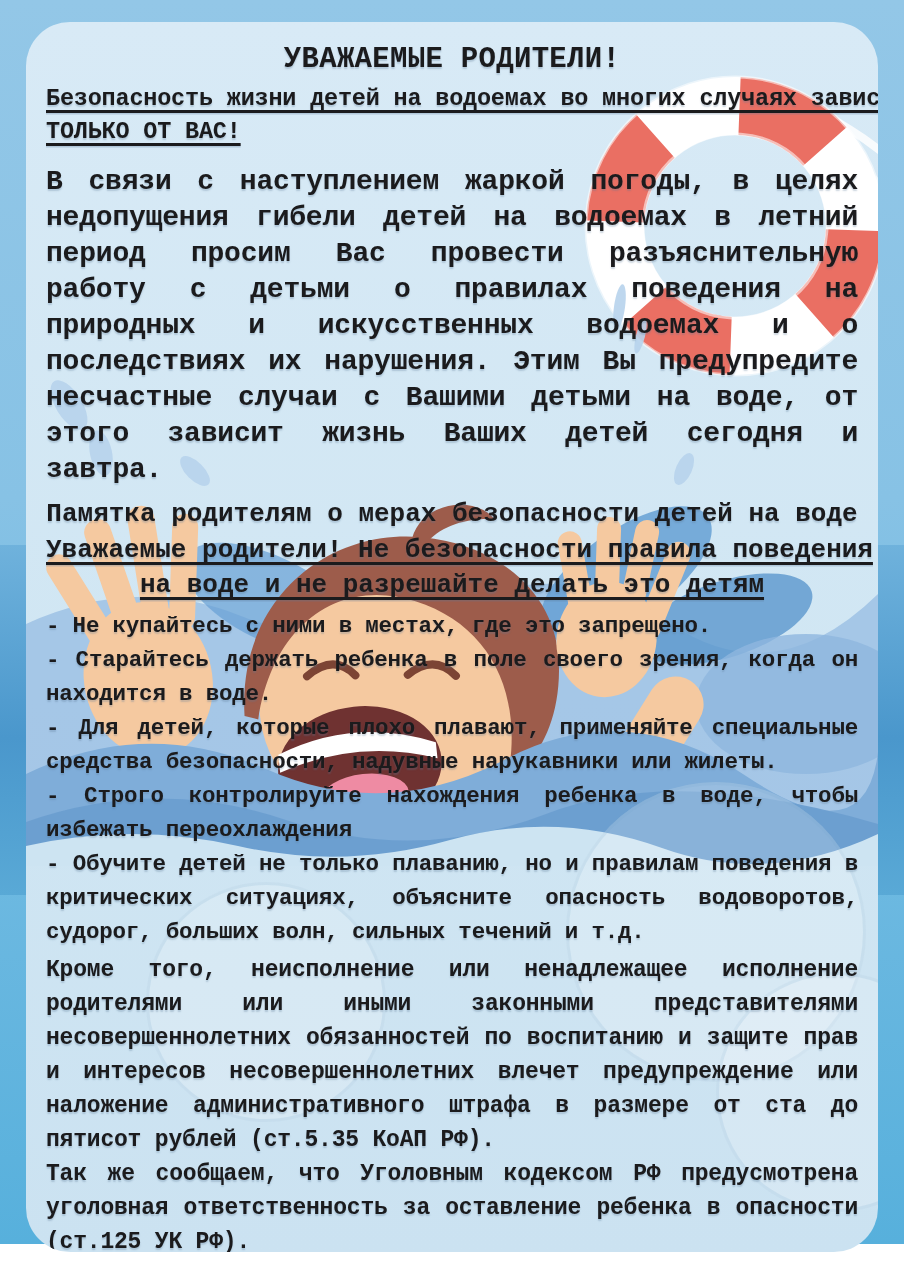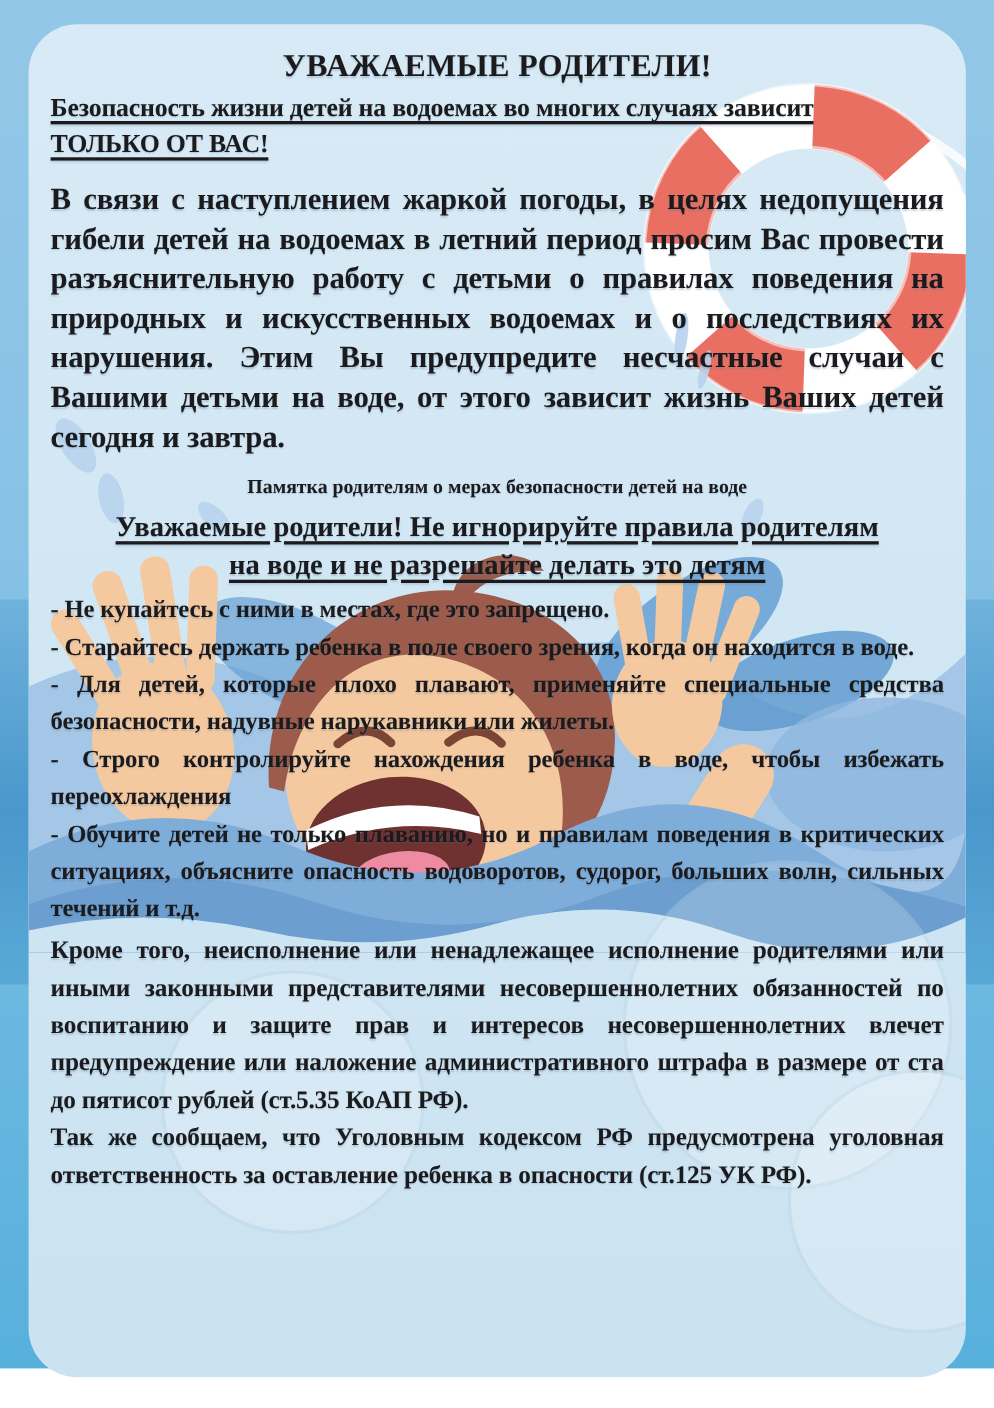--- a/index.html
+++ b/index.html
@@ -1,20 +1,20 @@
 <!DOCTYPE html>
 <html><head>
 <meta charset="utf-8">
 <style>
   html,body{margin:0;padding:0;}
   body{width:904px;height:1280px;overflow:hidden;}
   .frame{
     position:relative;width:904px;height:1244px;
     background:linear-gradient(180deg,#93c7e7 0%,#87c2e5 40%,#6db9e1 70%,#57b0dc 100%);
-    font-family:Liberation Serif, serif;
+    font-family:Liberation Mono, monospace;
   }
   .frame-wave-band{
     position:absolute;left:0;top:545px;width:904px;height:350px;
     background:linear-gradient(180deg,#6fb2dc 0%,#4a97cc 55%,#59a9d6 100%);
   }
   .card{
     position:absolute;left:26px;top:22px;width:852px;height:1230px;
     background:linear-gradient(180deg,#d8eaf6 0%,#d0e6f3 55%,#cbe2f1 100%);
     border-radius:44px;overflow:hidden;
   }
@@ -39,21 +39,21 @@
   .subtitle-line{
     font-size:23.5px;line-height:33px;text-align:left;white-space:nowrap;
     text-decoration:underline;text-decoration-thickness:3px;text-underline-offset:5px;
     letter-spacing:-.2px;
   }
   .para{
     font-size:28px;line-height:36px;text-align:justify;margin:16px 0 0;
     letter-spacing:-.2px;
   }
   .memo-heading{
-    font-size:18px;line-height:37px;text-align:center;white-space:nowrap;margin-top:8px;
+    font-size:26px;line-height:37px;text-align:center;white-space:nowrap;margin-top:8px;
   }
   .memo-subline{
     font-size:26px;line-height:35px;text-align:center;white-space:nowrap;
     text-decoration:underline;text-decoration-thickness:3px;text-underline-offset:5px;
   }
   .rule{
     font-size:22.5px;line-height:34px;text-align:justify;margin:0;letter-spacing:-.2px;
   }
   .rules{margin-top:6px;}
   .ban{
@@ -150,21 +150,21 @@
 
       <div>
         <div class="subtitle-line">Безопасность жизни детей на водоемах во многих случаях зависит</div>
         <div class="subtitle-line">ТОЛЬКО ОТ ВАС!</div>
       </div>
 
       <p class="para">В связи с наступлением жаркой погоды, в целях недопущения гибели детей на водоемах в летний период просим Вас провести разъяснительную работу с детьми о правилах поведения на природных и искусственных водоемах и о последствиях их нарушения. Этим Вы предупредите несчастные случаи с Вашими детьми на воде, от этого зависит жизнь Ваших детей сегодня и завтра.</p>
 
       <div class="memo-heading">Памятка родителям о мерах безопасности детей на воде</div>
       <div>
-        <div class="memo-subline">Уважаемые родители! Не игнорируйте правила родителям</div>
+        <div class="memo-subline">Уважаемые родители! Не безопасности правила поведения</div>
         <div class="memo-subline">на воде и не разрешайте делать это детям</div>
       </div>
 
       <div class="rules">
         <p class="rule">-  Не купайтесь с ними в местах, где это запрещено.</p>
         <p class="rule">-  Старайтесь держать ребенка в поле своего зрения, когда он находится в воде.</p>
         <p class="rule">-  Для детей, которые плохо плавают, применяйте специальные средства безопасности, надувные нарукавники или жилеты.</p>
         <p class="rule">-  Строго контролируйте нахождения ребенка в воде, чтобы избежать переохлаждения</p>
         <p class="rule">-  Обучите детей не только плаванию, но и правилам поведения в критических ситуациях, объясните опасность водоворотов, судорог, больших волн, сильных течений и т.д.</p>
       </div>

